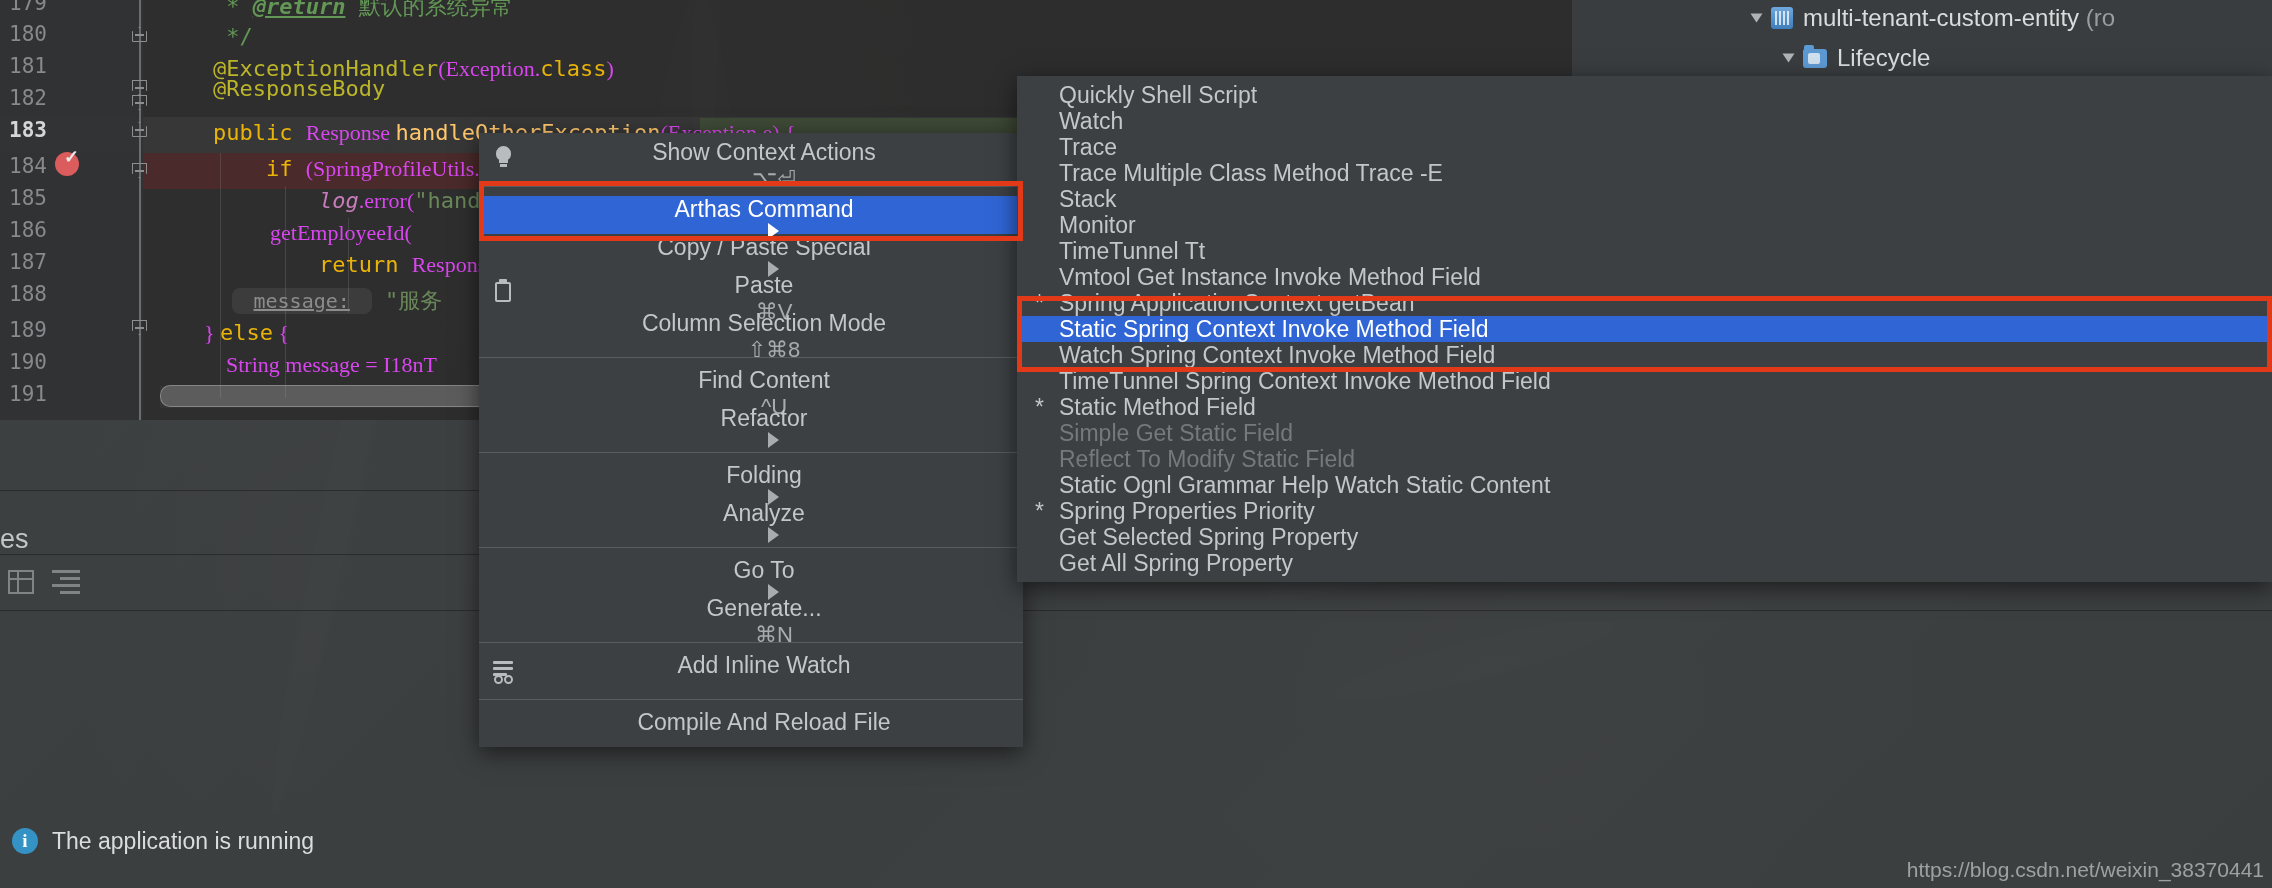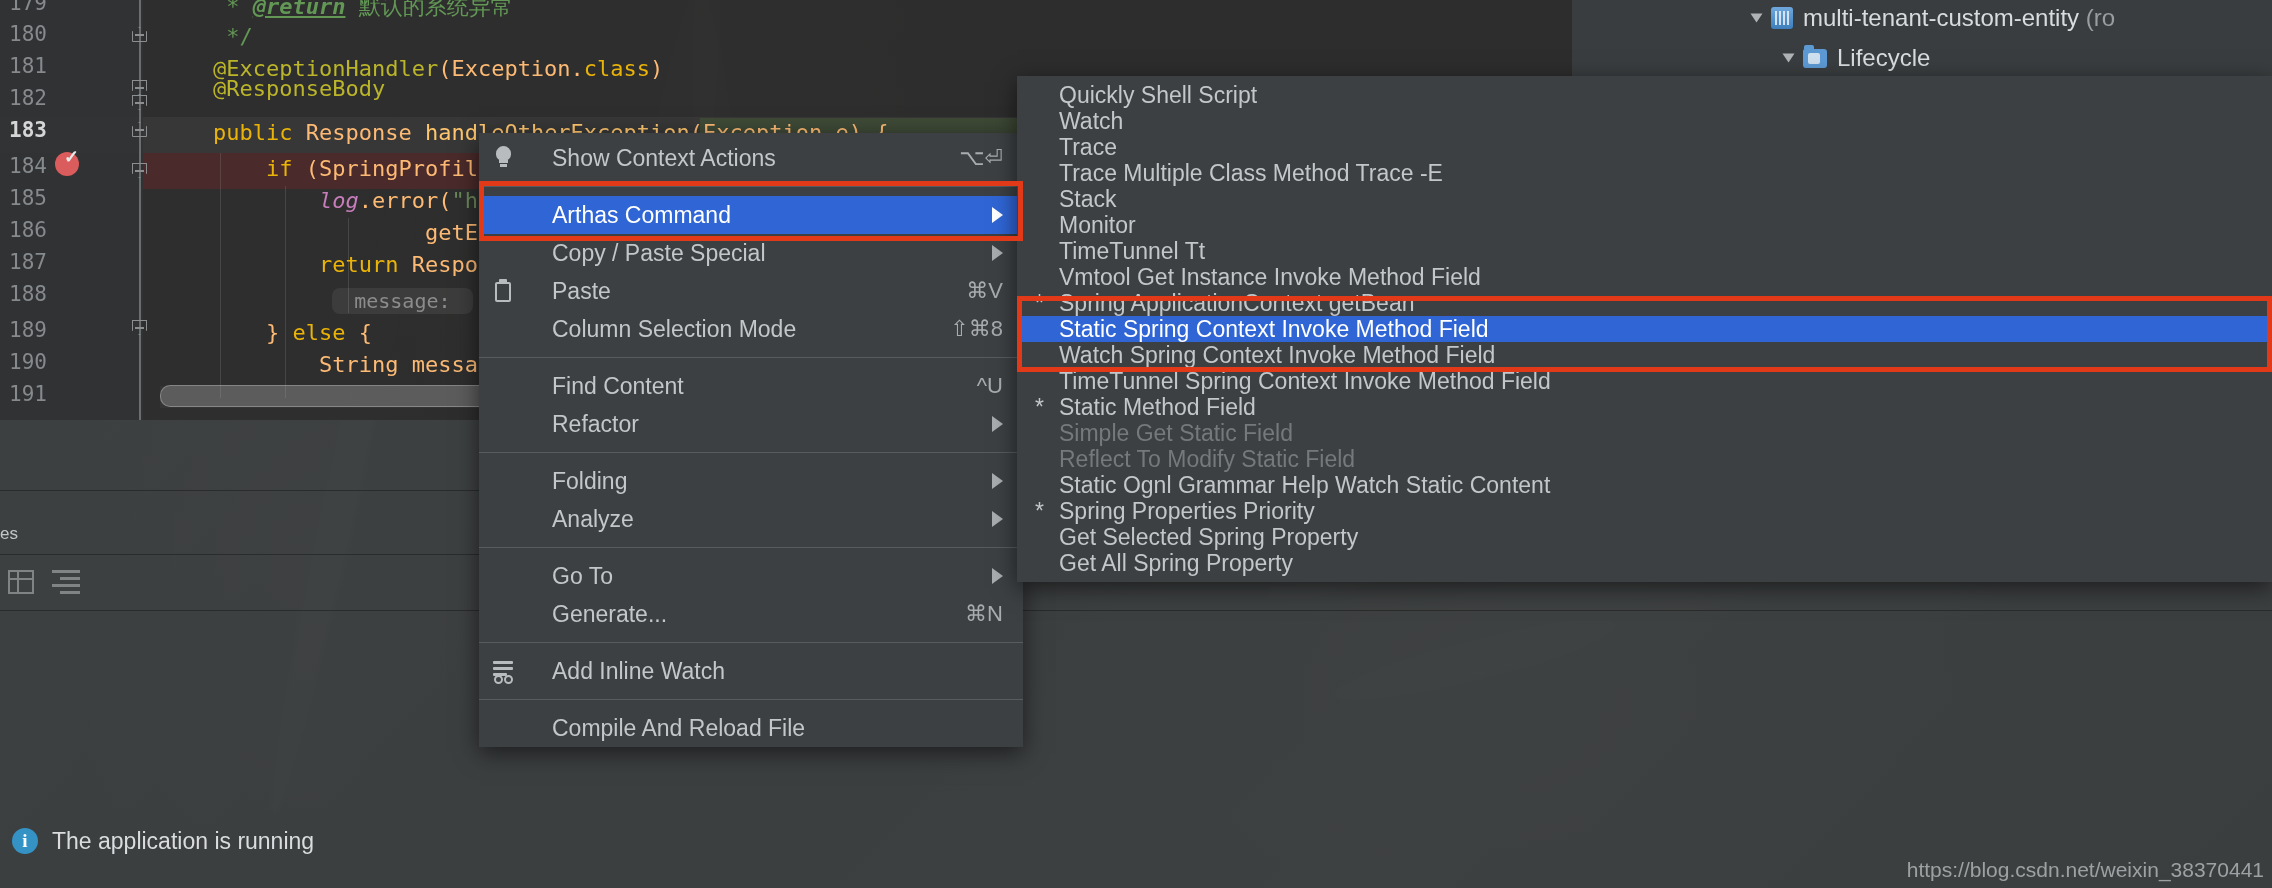--- a/index.html
+++ b/index.html
@@ -98,32 +98,33 @@
     position: absolute;
     background: rgba(255,255,255,0.045);
   }
   .indent-guide {
     position: absolute; width: 1px; background: rgba(160,160,160,0.22);
   }
 
   
   .t-kw { color: #eab308; }
   .t-ann { color: #bbb529; }
-  .t-plain { color: #fdba74; }
+  .t-plain { color: #d946ef; font-family: Liberation Serif, serif; }
   .t-method { color: #ffc66d; }
   .t-str { color: #6a8759; }
   .t-cmt { color: #629755; }
   .t-field { color: #c77dbb; font-style: italic; }
   .t-static { font-style: italic; }
   .t-hintbg {
     background: rgba(255,255,255,0.07);
     color: #8c8c8c;
     border-radius: 8px;
     padding: 1px 22px;
     font-size: 20px;
+    text-decoration: underline;
   }
 
   
   .h-scroll-track {
     position: absolute; left: 160px; bottom: 12px; right: 0; height: 22px;
     background: rgba(255,255,255,0.03);
   }
   .h-scroll-thumb {
     position: absolute; left: 160px; bottom: 13px; width: 1840px; height: 20px;
     background: rgba(168,168,168,0.35);
@@ -152,21 +153,21 @@
   .list-icon i {
     display: block; height: 3px; background: #b9bcbe; margin-bottom: 4px;
   }
   .list-icon i:nth-child(1) { width: 28px; }
   .list-icon i:nth-child(2) { width: 20px; margin-left: 8px; }
   .list-icon i:nth-child(3) { width: 28px; }
   .list-icon i:nth-child(4) { width: 20px; margin-left: 8px; }
 
   .tab-label {
     position: absolute;
-    font-size: 17px; color: #c3c6c8;
+    font-size: 27px; color: #c3c6c8;
   }
   .status-bar {
     position: absolute; left: 0; bottom: 0; width: 2272px; height: 62px;
     display: flex; align-items: center;
   }
   .info-badge {
     width: 26px; height: 26px; border-radius: 50%;
     background: #3592c4;
     color: #fff; font-size: 19px; font-weight: bold;
     display: flex; align-items: center; justify-content: center;
@@ -223,25 +224,26 @@
     width: 544px;
     background: #3c4043;
     box-shadow: 0 6px 22px rgba(0,0,0,0.55);
     padding: 6px 0 0 0;
     box-sizing: border-box;
   }
   .ctx-item {
     position: relative;
     height: 38px;
     display: flex; align-items: center;
-    padding: 0 20px 0 73px;
+    padding: 0 20px 0 46px;
     box-sizing: border-box;
     color: #c4c7c9;
     font-size: 23px;
     white-space: nowrap;
+    flex-direction: column;
   }
   .ctx-item.selected { background: #2f65d4; color: #ffffff; }
   .ctx-item .label { flex: 1; }
   .ctx-item .accel { color: #a9acae; font-size: 22px; margin-left: 20px; }
   .ctx-sep {
     height: 1px; background: #585c5f; margin: 9px 0;
   }
   .ctx-ico {
     position: absolute; left: 12px; top: 50%; transform: translateY(-50%);
     width: 24px; height: 24px;

